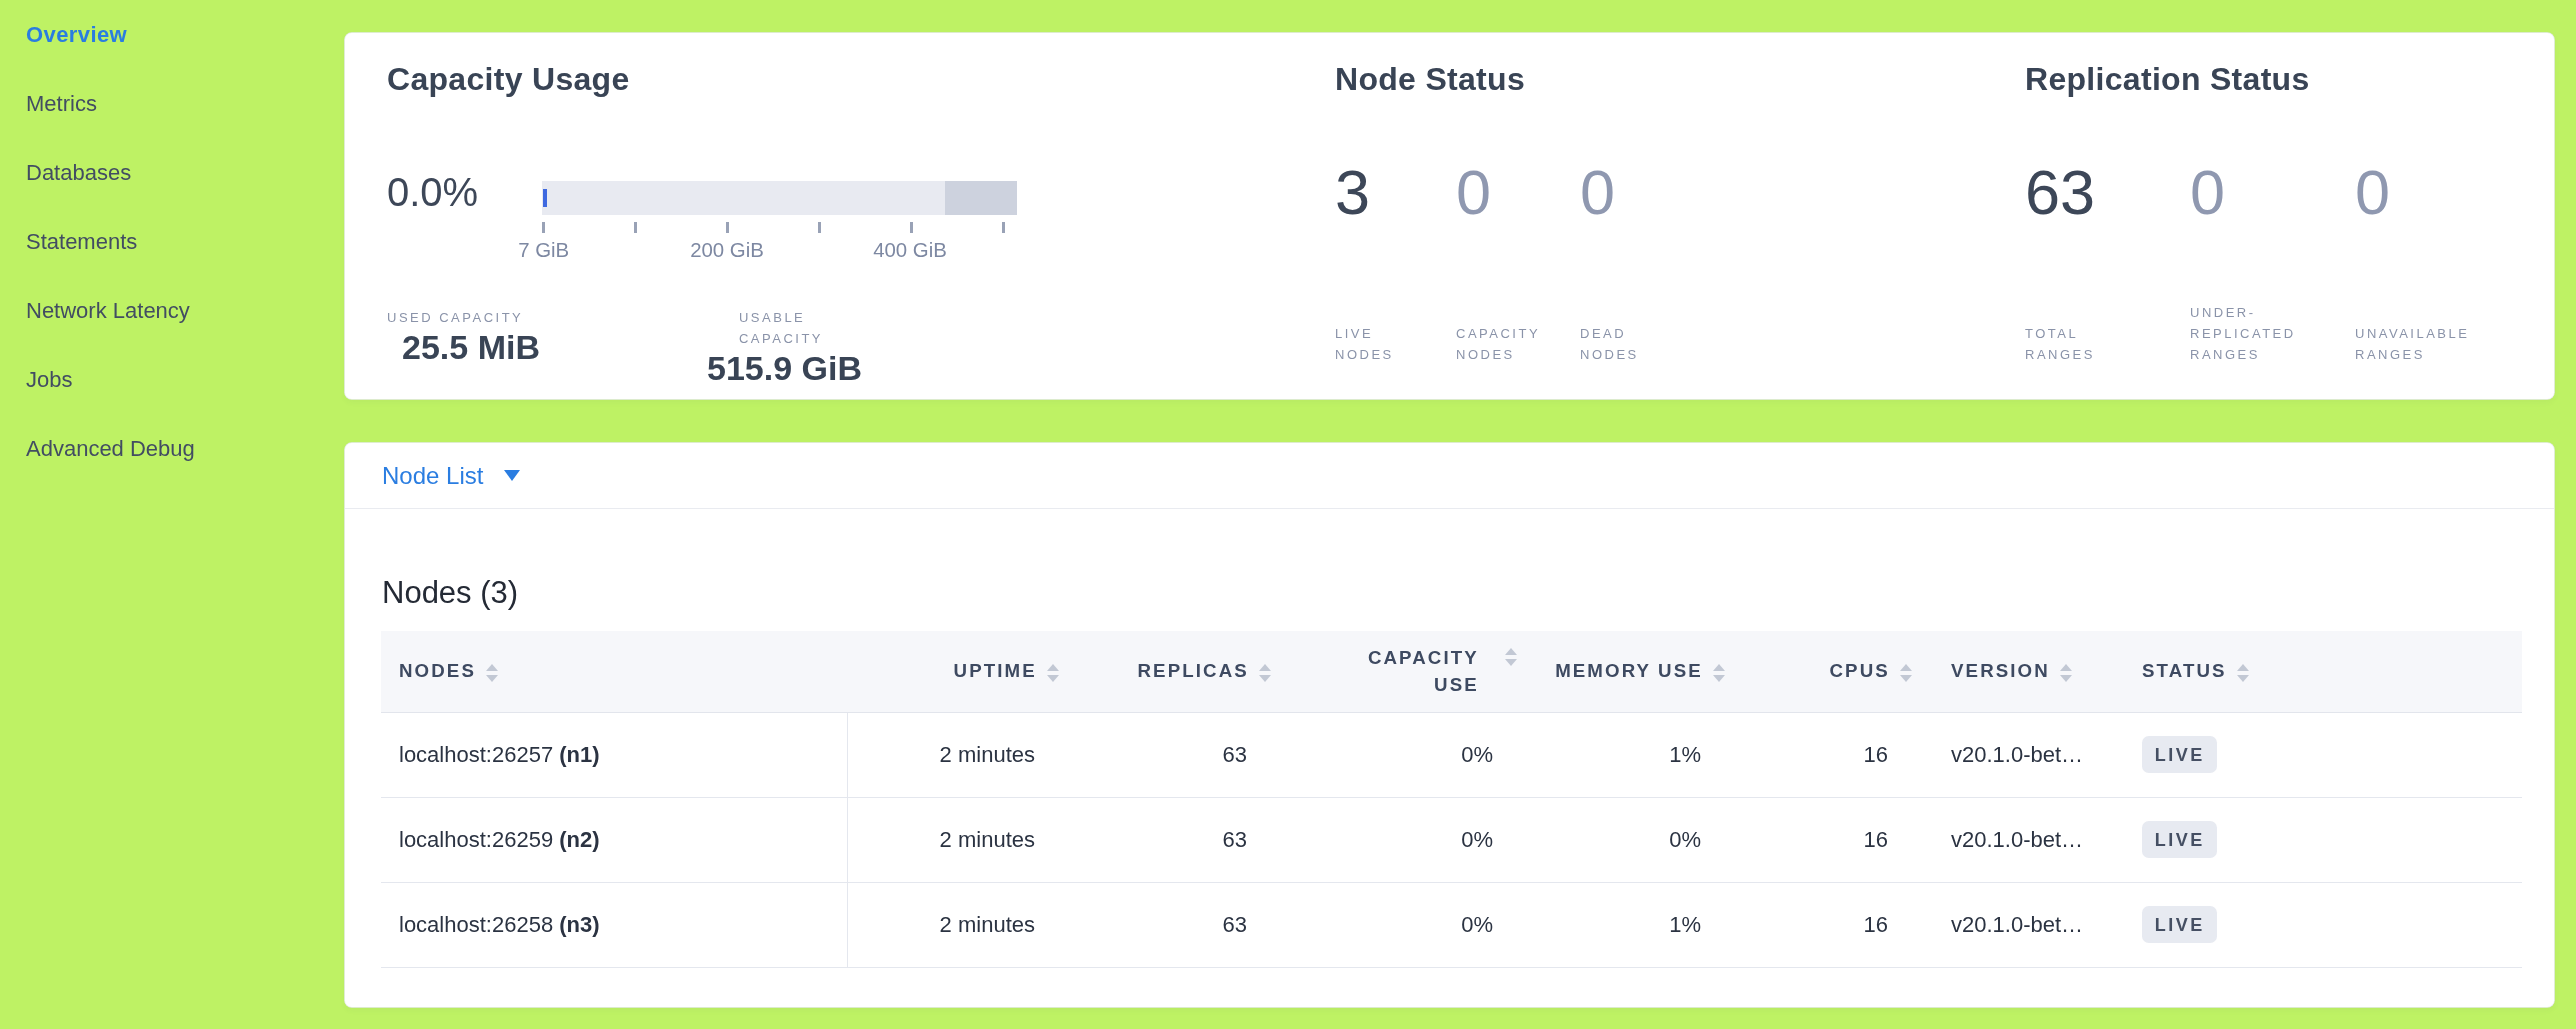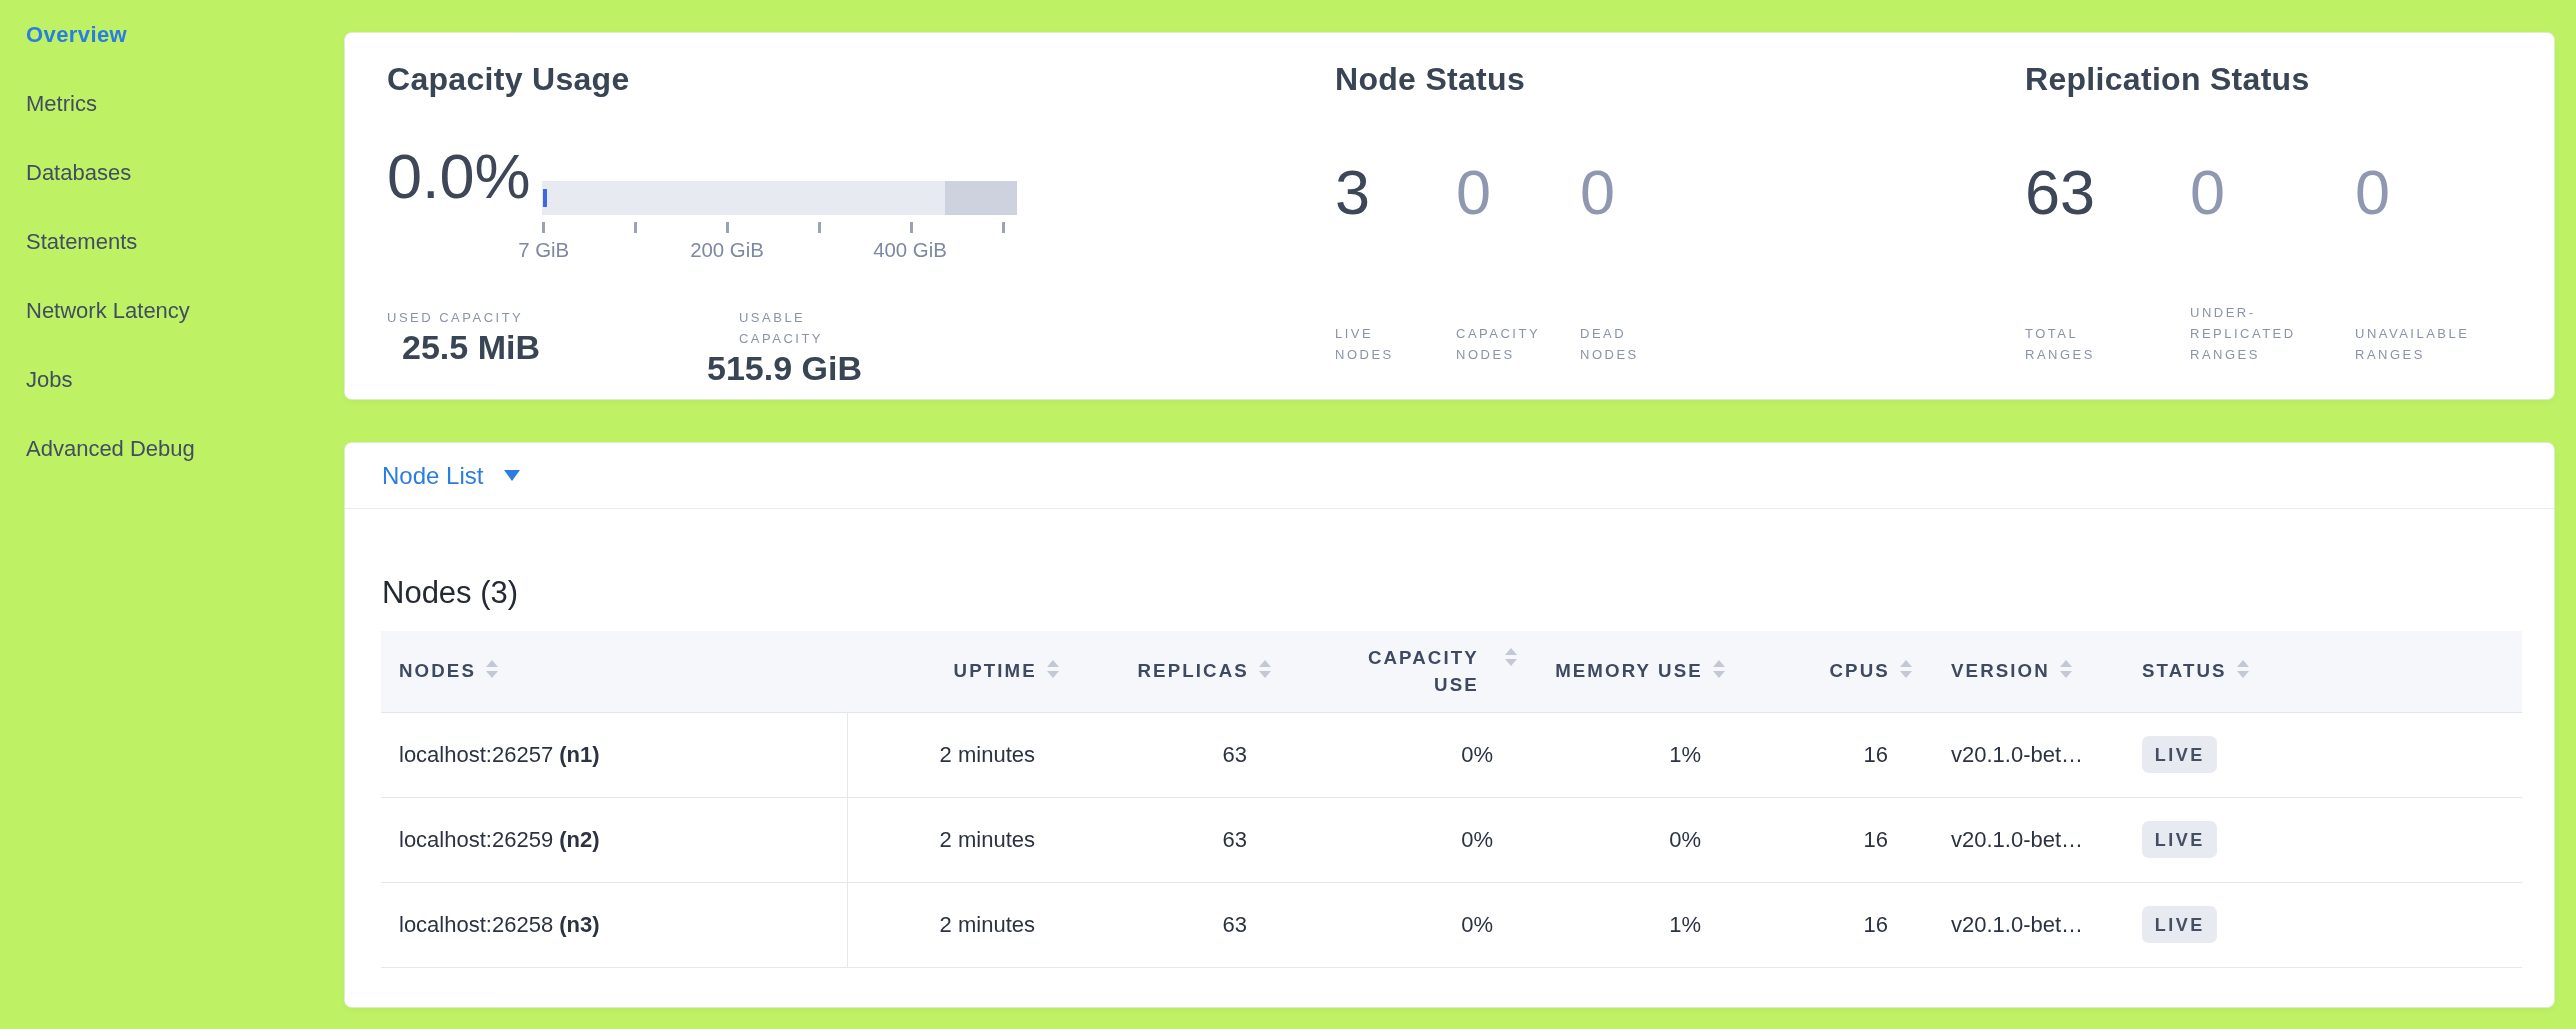--- a/index.html
+++ b/index.html
@@ -15,21 +15,21 @@
   
   .content { position:absolute; left:345px; top:0; width:1848px; height:1030px; }
   .card { position:absolute; left:0; background:#ffffff; border-radius:6.8px;
           box-shadow:0 0 0 0.8px #e9ebf1, 0 2.5px 6px rgba(60,70,100,.05); }
   .card-summary { top:33px; width:2209px; height:366px; }
   .card-nodes   { top:443px; width:2209px; height:564px; }
 
   .section-title { position:absolute; top:28px; font-size:32px; font-weight:600; color:#394455; letter-spacing:0.3px; white-space:nowrap; }
 
   
-  .big-pct { position:absolute; left:42px; top:110px; font-size:63px; line-height:66px; color:#3d4758; }
+  .big-pct { position:absolute; left:42px; top:126px; font-size:40px; line-height:66px; color:#3d4758; }
   .bar-block { position:absolute; left:197px; top:148px; width:475px; height:119px; }
   .bar { position:relative; width:475px; height:34px; background:#e8eaf1; }
   .bar-tail { position:absolute; right:0; top:0; width:72px; height:34px; background:#cdd2de; }
   .bar-used { position:absolute; left:0.8px; top:7.6px; width:4.2px; height:18.7px; background:#3f69e0; }
   .tick { position:absolute; top:41px; width:2.5px; height:11px; background:#99a2b6; }
   .tick-label { position:absolute; top:58px; transform:translateX(-50%); font-size:20.4px; color:#7d88a2; white-space:nowrap; }
 
   .mini-label { font-size:13px; letter-spacing:2.5px; color:#8a93a9; line-height:21px; }
   .cap-pair { position:absolute; top:274px; display:flex; align-items:flex-end;flex-direction:column; }
   .cap-pair .mini-label { flex:0 0 auto; }
@@ -47,21 +47,21 @@
           display:flex; align-items:center; padding-left:37px; border-radius:6.8px 6.8px 0 0; }
   .nodelist-link { display:flex; align-items:center; color:#2a7de1; font-size:24px; font-weight:500; cursor:pointer; }
   .caret { margin-left:20.4px; width:0; height:0; border-left:8.5px solid transparent; border-right:8.5px solid transparent; border-top:11px solid #2a7de1; }
 
   .nodes-title { position:absolute; left:37px; top:132px; font-size:31px; font-weight:500; color:#242a35; }
 
   
   .nodes-table { position:absolute; left:36px; top:188px; width:2141px; border-collapse:collapse; table-layout:fixed; }
   .nodes-table thead th { height:81px; background:#f6f7fa; font-size:18.7px; font-weight:700; letter-spacing:2.1px;
                           color:#3e4a61; border-bottom:1.7px solid #e2e5ec; vertical-align:middle; cursor:pointer; }
-  .th-inner { display:inline-flex; align-items:flex-start; }
+  .th-inner { display:inline-flex; align-items:flex-end; }
   .al { text-align:left; padding-left:18px; }
   .ar { text-align:right; padding-right:34px; }
   .ar .sort-icon { margin-right:-24px; }
   .sort-icon { display:inline-flex; flex-direction:column; gap:4.2px; margin-left:10.2px; }
   .sort-icon i { display:block; width:0; height:0; border-left:6.8px solid transparent; border-right:6.8px solid transparent; }
   .sort-icon .up { border-bottom:7.6px solid #c2c8d4; }
   .sort-icon .down { border-top:7.6px solid #c2c8d4; }
   .wrap-label { display:inline-block; width:114px; text-align:right; line-height:27px; }
   .th-cap .th-inner { align-items:flex-start;gap:16px; }
   .th-cap .sort-icon { margin-top:3.4px; }

